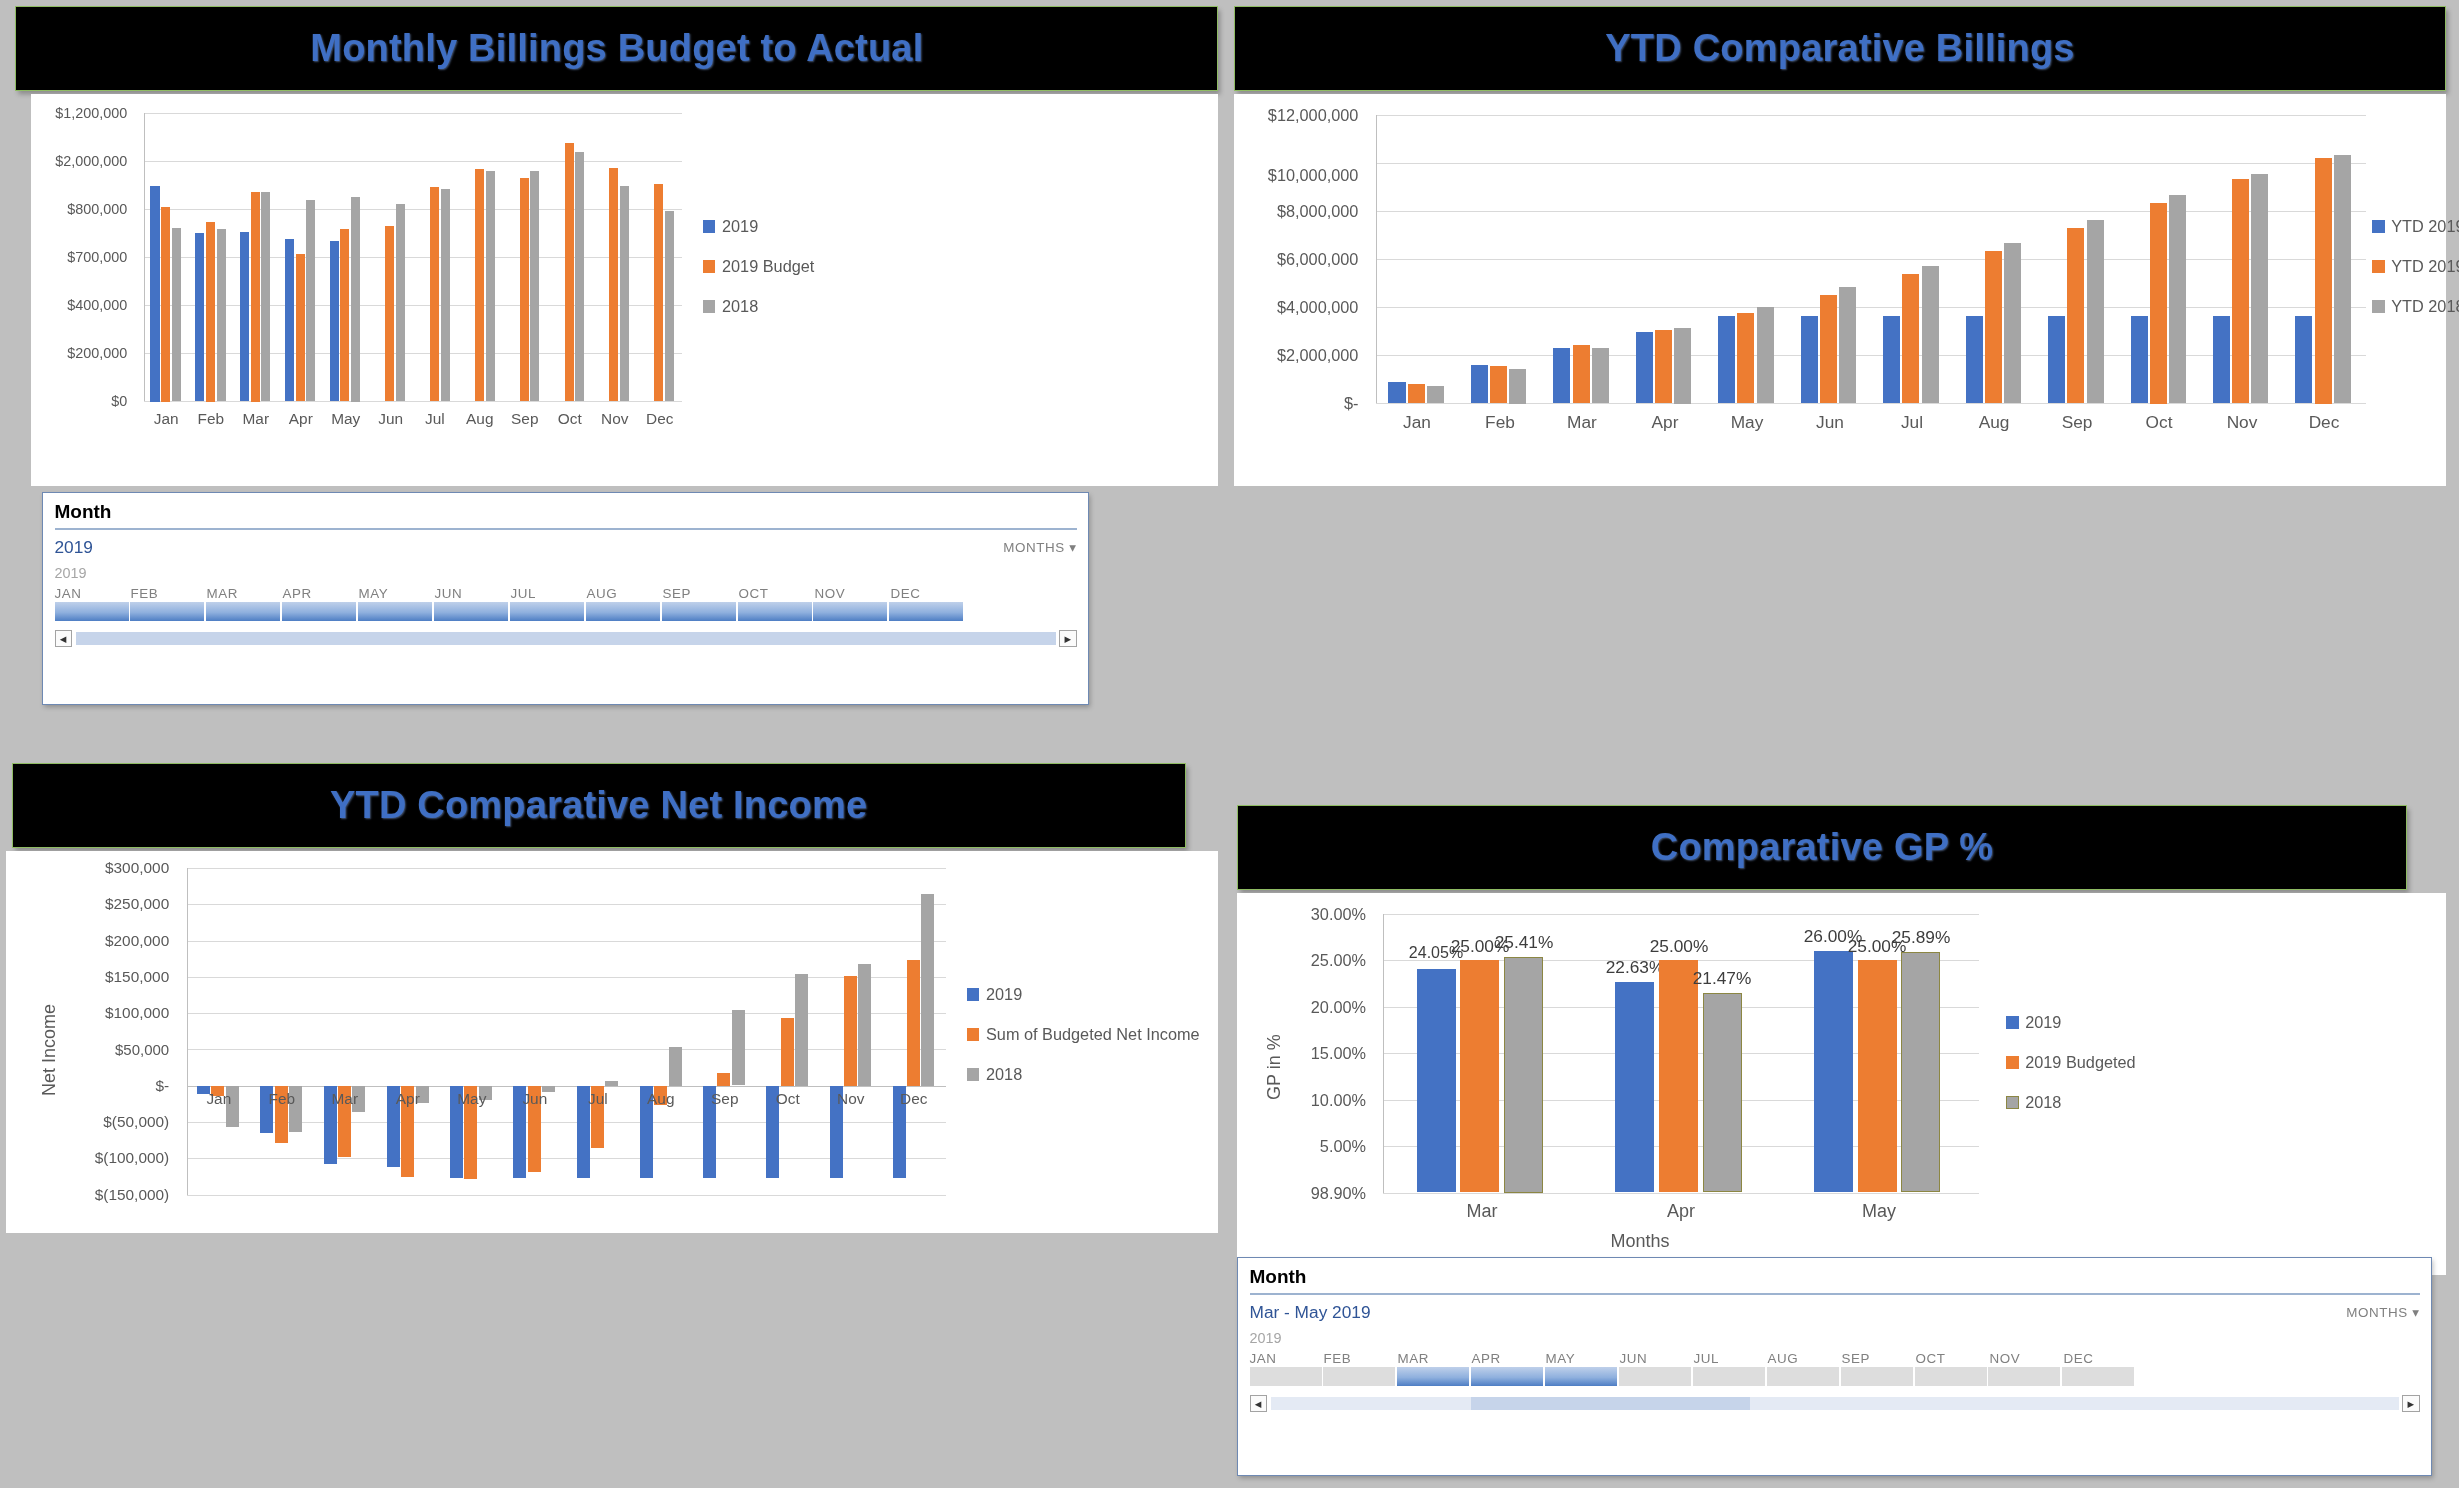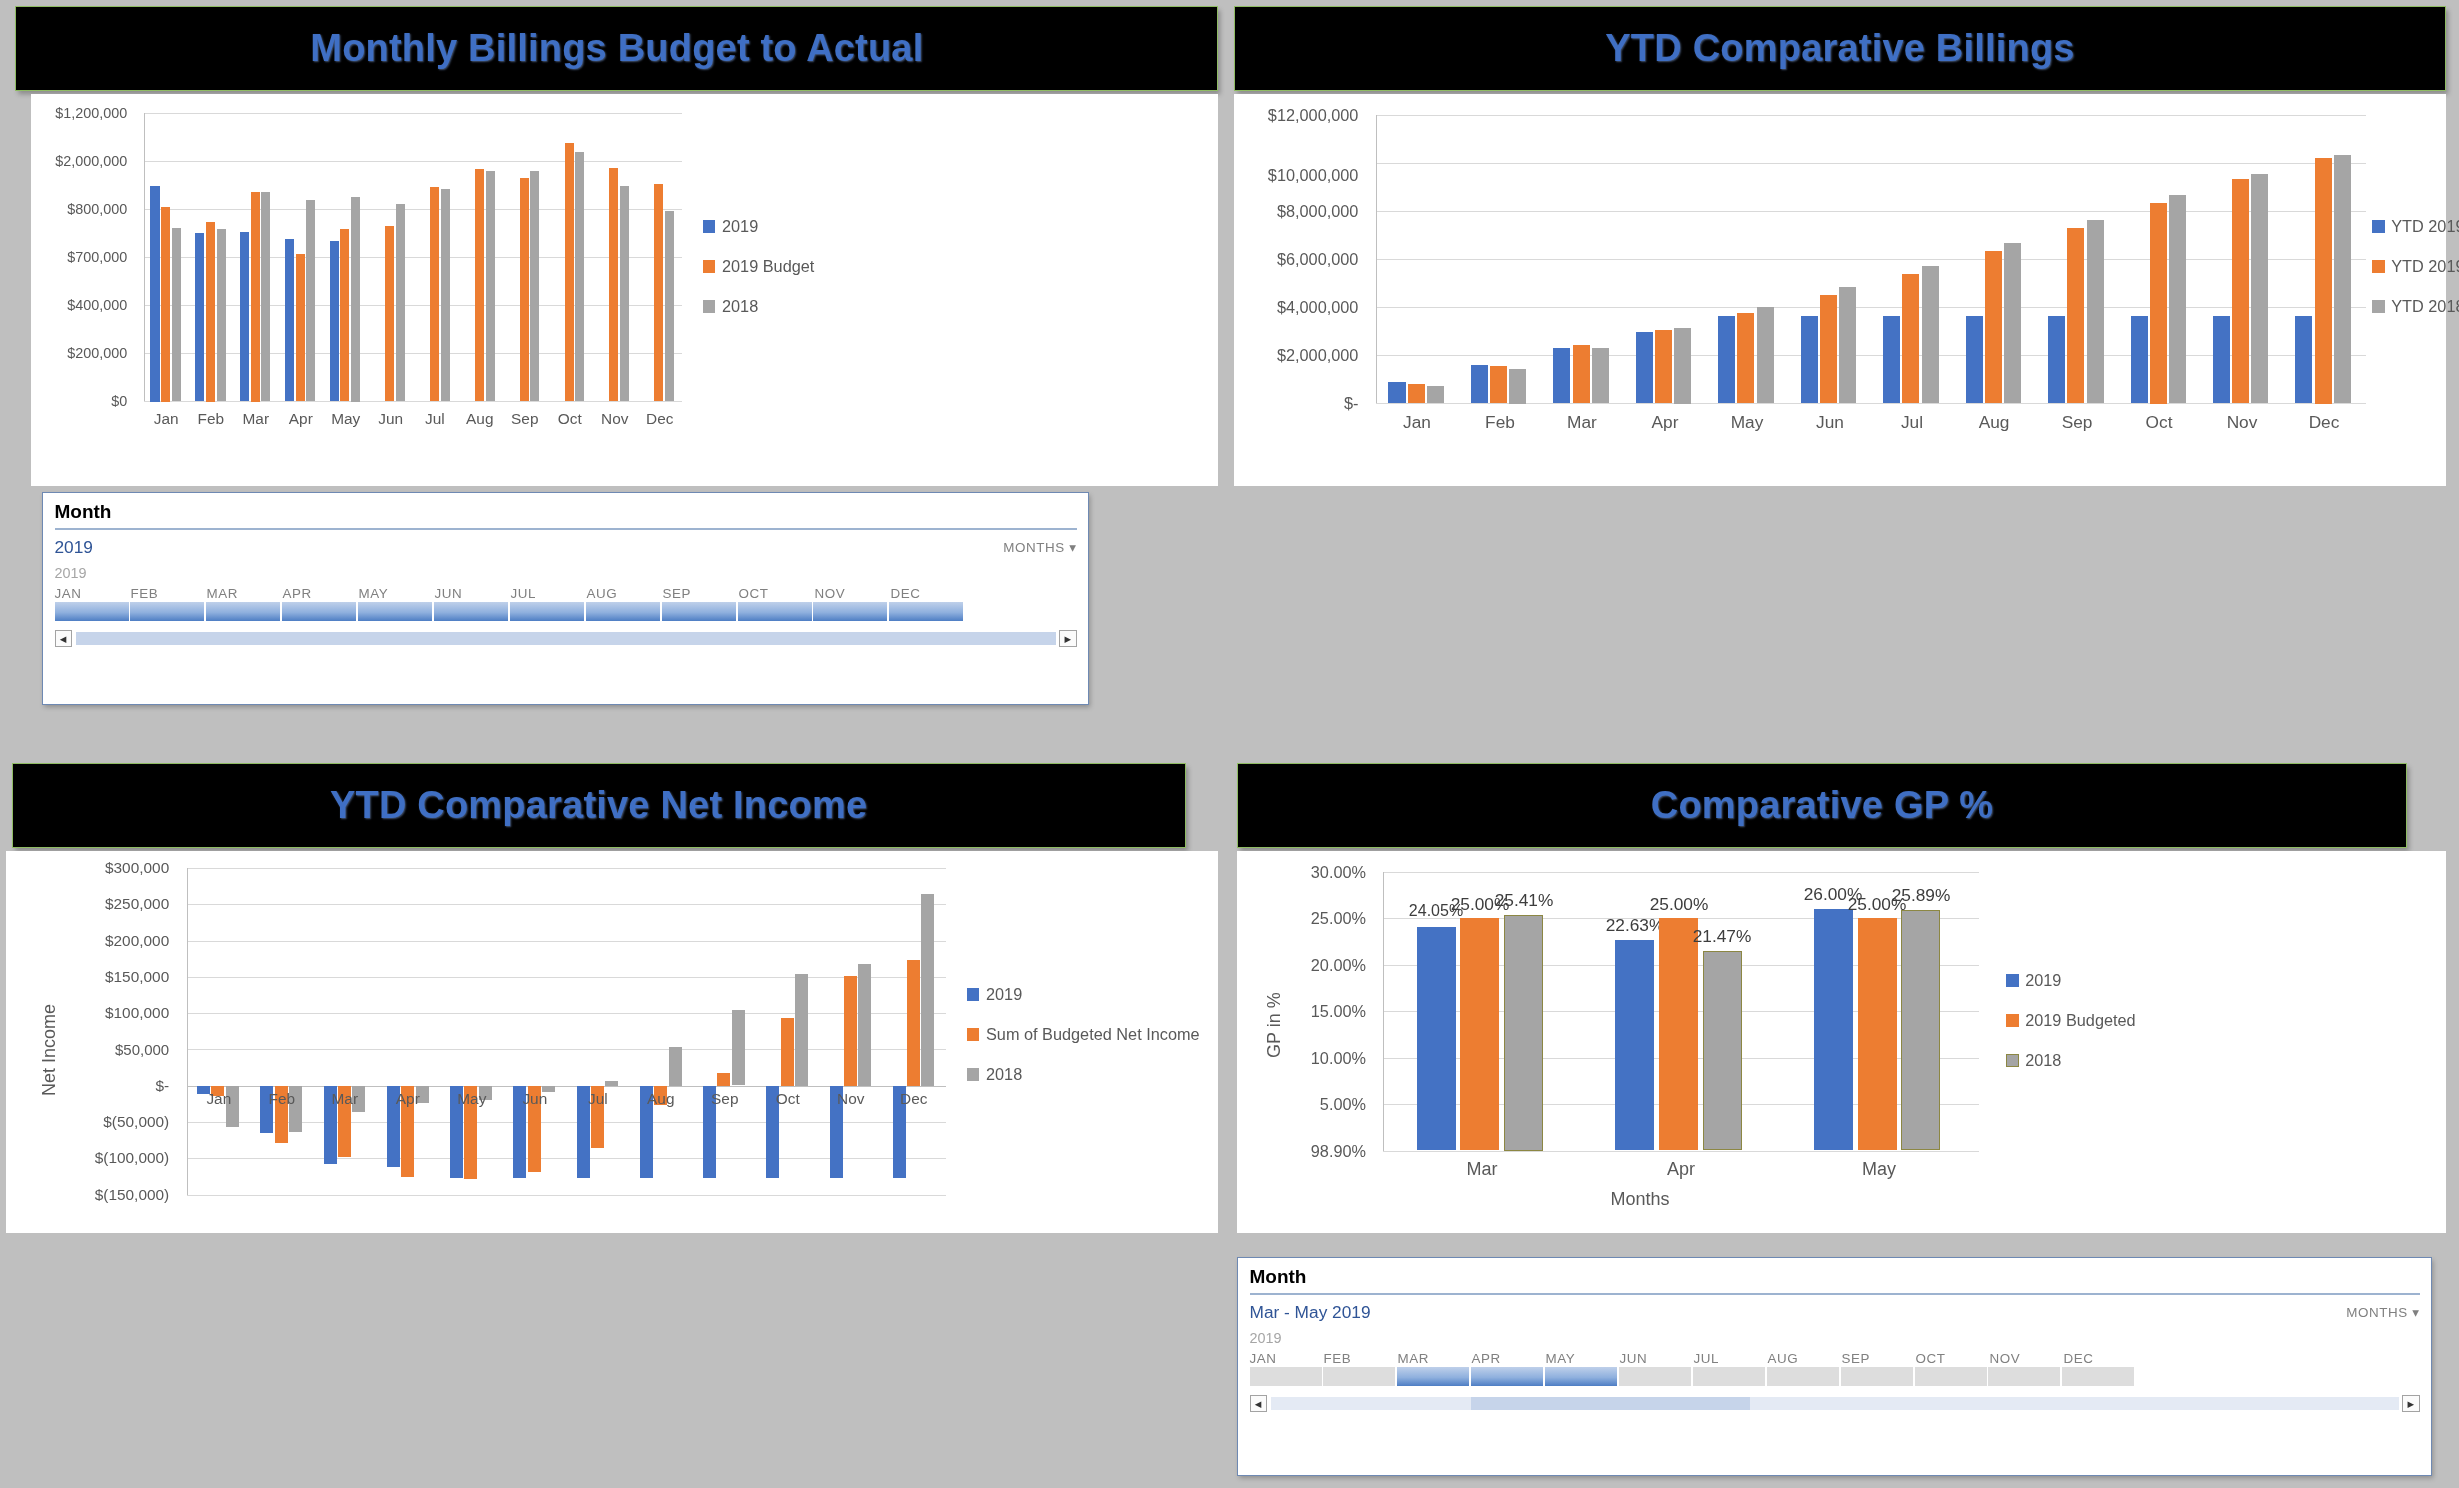--- a/index.html
+++ b/index.html
@@ -409,21 +409,21 @@
         <span class="legend-label" style="font-size:16.3px;">Sum of Budgeted Net Income</span>
       </div>
       <div class="legend-row">
         <span class="swatch" style="background:#A5A5A5"></span>
         <span class="legend-label" style="font-size:16.3px;">2018</span>
       </div>
     </div>
   </div>
 </div>
 
-<div class="panel" style="left:1237px; top:763px; width:1108px; height:471px;">
+<div class="panel" style="left:1237px; top:805px; width:1108px; height:471px;">
   <div class="title-box" style="position:absolute; left:0; top:0; width:1170px; height:85px;">
     <span class="title-text" style="font-size:38px;">Comparative GP %</span>
   </div>
   <div class="chart-box" style="position:absolute; left:0px; top:88px; width:1209px; height:382px;">
     <div id="c-gp" class="plot" style="left:146px; top:21px; width:596px; height:279px;">
         <div class="gridline" style="top: 279px; width: 596px;"></div>
         <div class="gridline" style="top: 232px; width: 596px;"></div>
         <div class="gridline" style="top: 186px; width: 596px;"></div>
         <div class="gridline" style="top: 139px; width: 596px;"></div>
         <div class="gridline" style="top: 93px; width: 596px;"></div>

